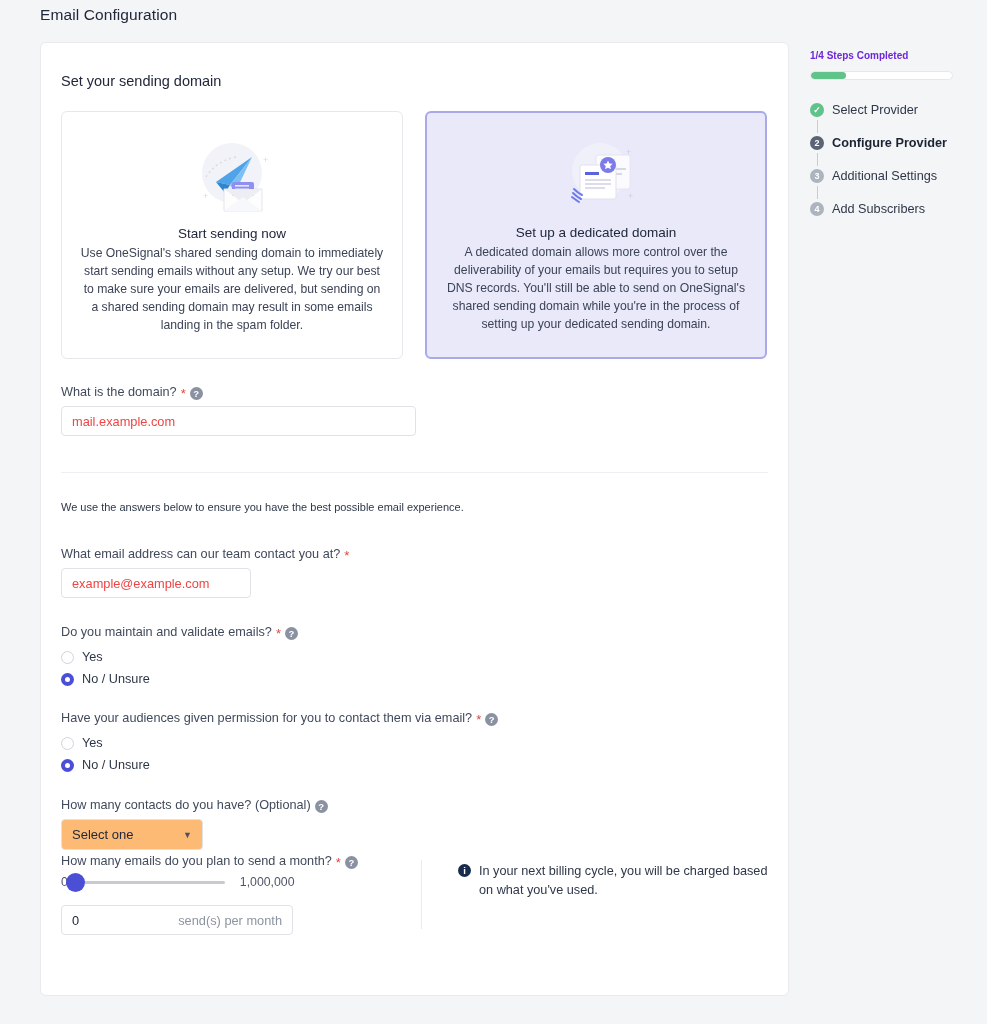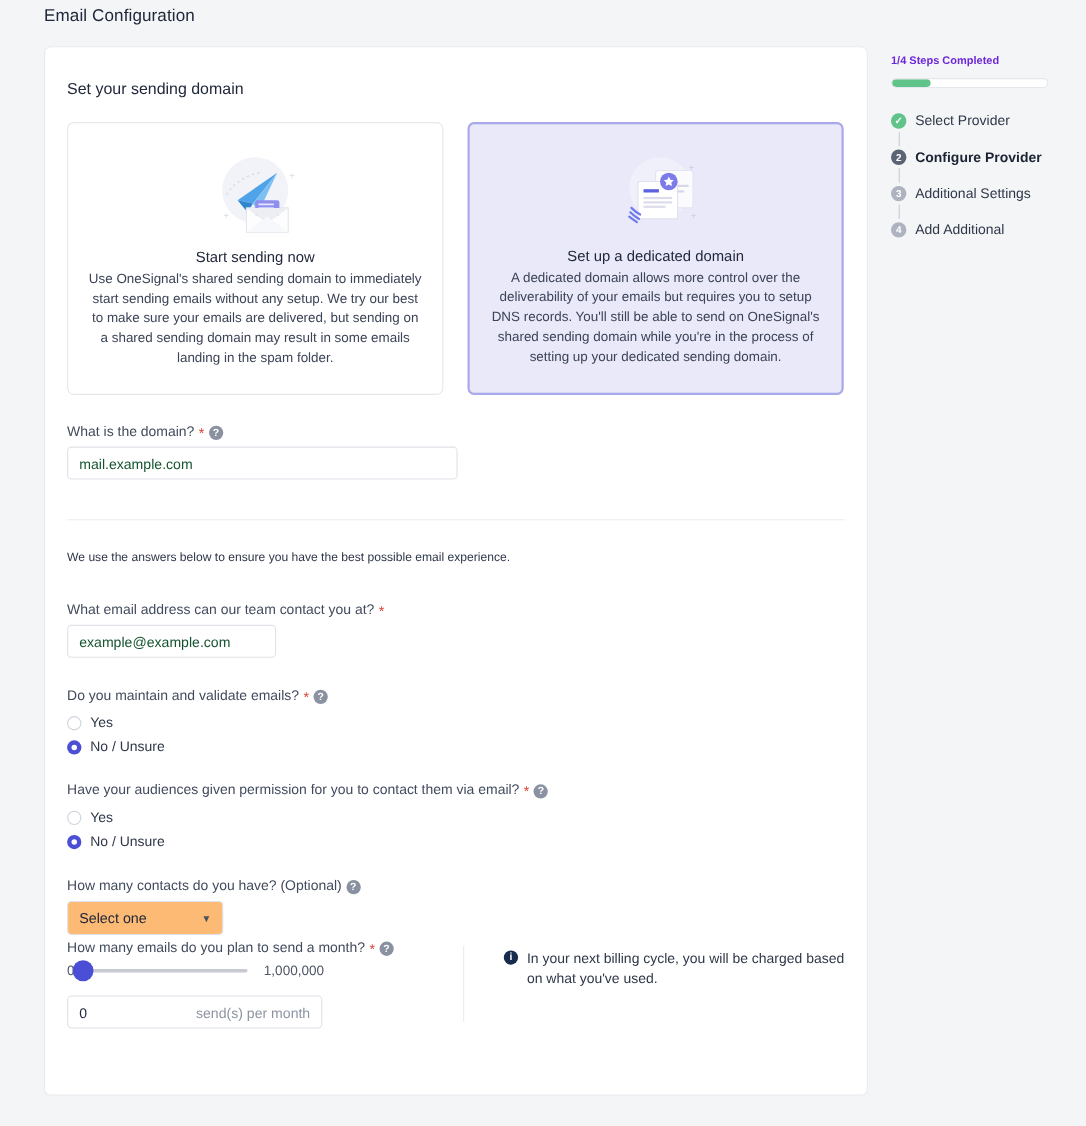--- a/index.html
+++ b/index.html
@@ -71,21 +71,21 @@
     margin-bottom: 7px;
   }
   .req { color: #e0483c; font-size: 13px; line-height: 8px; position: relative; top: 2px; }
   .help {
     display: inline-block; width: 13px; height: 13px; border-radius: 50%;
     background: #8a92a2; color: #fff; font-size: 9.5px; line-height: 13px;
     text-align: center; font-weight: bold; cursor: pointer; position: relative; top: 1px;
   }
   .inp {
     height: 30px; border: 1px solid #dfe2e8; border-radius: 4px;
-    background: #fff; font-size: 12.8px; color: #14532d;
+    background: #fff; font-size: 12.8px; color: #ef4444;
     display: flex; align-items: center; padding: 0 10px;
     cursor: text;
   }
 
   .divider { height: 1px; background: #edeff2; margin: 36px 0 28px 0; }
   .note { font-size: 11px; color: #2e3748; margin-bottom: 34px; }
 
   .radio-row { display: flex; align-items: center; gap: 8px; height: 22px; cursor: pointer; }
   .radio {
     width: 13px; height: 13px; border-radius: 50%;
@@ -337,18 +337,18 @@
         <span class="step-lbl bold">Configure Provider</span>
       </div>
       <div class="connector"></div>
       <div class="step">
         <span class="step-ic todo">3</span>
         <span class="step-lbl">Additional Settings</span>
       </div>
       <div class="connector"></div>
       <div class="step">
         <span class="step-ic todo">4</span>
-        <span class="step-lbl">Add Additional</span>
+        <span class="step-lbl">Add Subscribers</span>
       </div>
     </div>
   </div>
 
 </div>
 
 </body></html>

